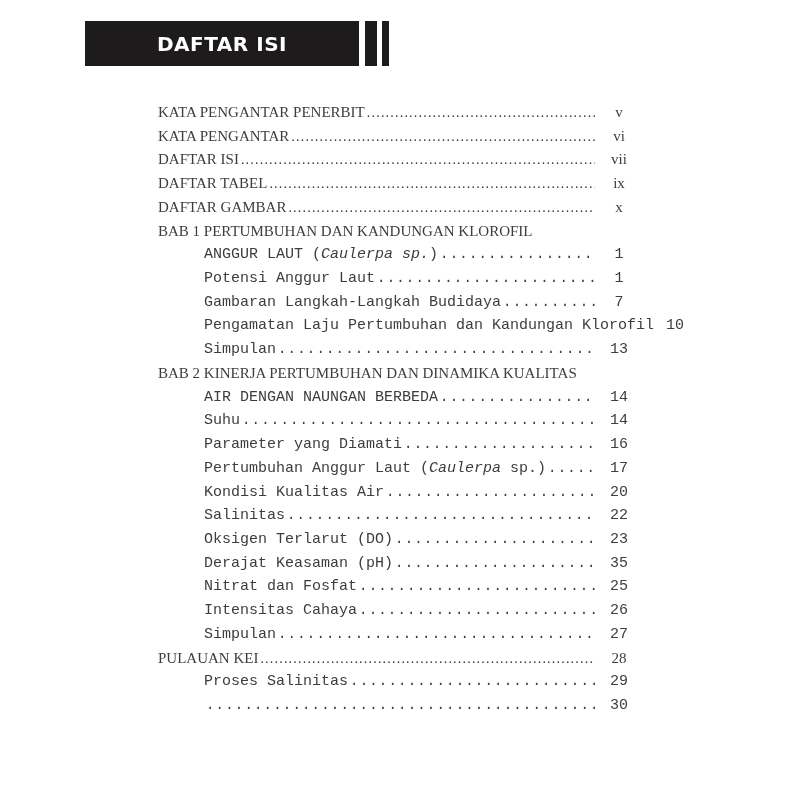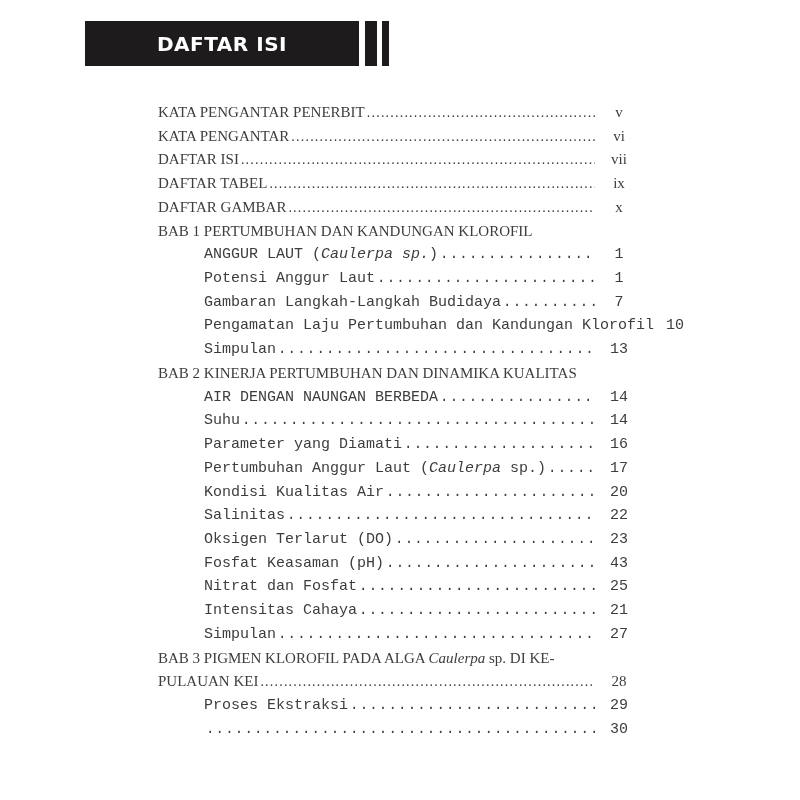--- a/index.html
+++ b/index.html
@@ -177,49 +177,46 @@
         <span class="entry-label"><span>Salinitas</span></span>
         <span class="leader"></span>
         <span class="pg">22</span>
       </div>
       <div class="toc-row indent-1">
         <span class="entry-label"><span>Oksigen Terlarut (DO)</span></span>
         <span class="leader"></span>
         <span class="pg">23</span>
       </div>
       <div class="toc-row indent-1">
-        <span class="entry-label"><span>Fosfat Keasaman (pH)</span></span>
-        <span class="leader"></span>
-        <span class="pg">43</span>
+        <span class="entry-label"><span>Derajat Keasaman (pH)</span></span>
+        <span class="leader"></span>
+        <span class="pg">35</span>
       </div>
       <div class="toc-row indent-1">
         <span class="entry-label"><span>Nitrat dan Fosfat</span></span>
         <span class="leader"></span>
         <span class="pg">25</span>
       </div>
       <div class="toc-row indent-1">
         <span class="entry-label"><span>Intensitas Cahaya</span></span>
         <span class="leader"></span>
-        <span class="pg">21</span>
+        <span class="pg">26</span>
       </div>
       <div class="toc-row indent-1">
         <span class="entry-label"><span>Simpulan</span></span>
         <span class="leader"></span>
         <span class="pg">27</span>
       </div>
       <div class="toc-row indent-0">
-        <span class="entry-label"><span>BAB 3 PIGMEN KLOROFIL PADA ALGA </span><i>Caulerpa</i><span> sp. DI KE-</span></span>
-      </div>
-      <div class="toc-row indent-0">
         <span class="entry-label"><span>PULAUAN KEI</span></span>
         <span class="leader"></span>
         <span class="pg">28</span>
       </div>
       <div class="toc-row indent-1">
-        <span class="entry-label"><span>Proses Ekstraksi</span></span>
+        <span class="entry-label"><span>Proses Salinitas</span></span>
         <span class="leader"></span>
         <span class="pg">29</span>
       </div>
       <div class="toc-row indent-1">
         <span class="leader"></span>
         <span class="pg">30</span>
       </div>
     </div>
 
 </div>

